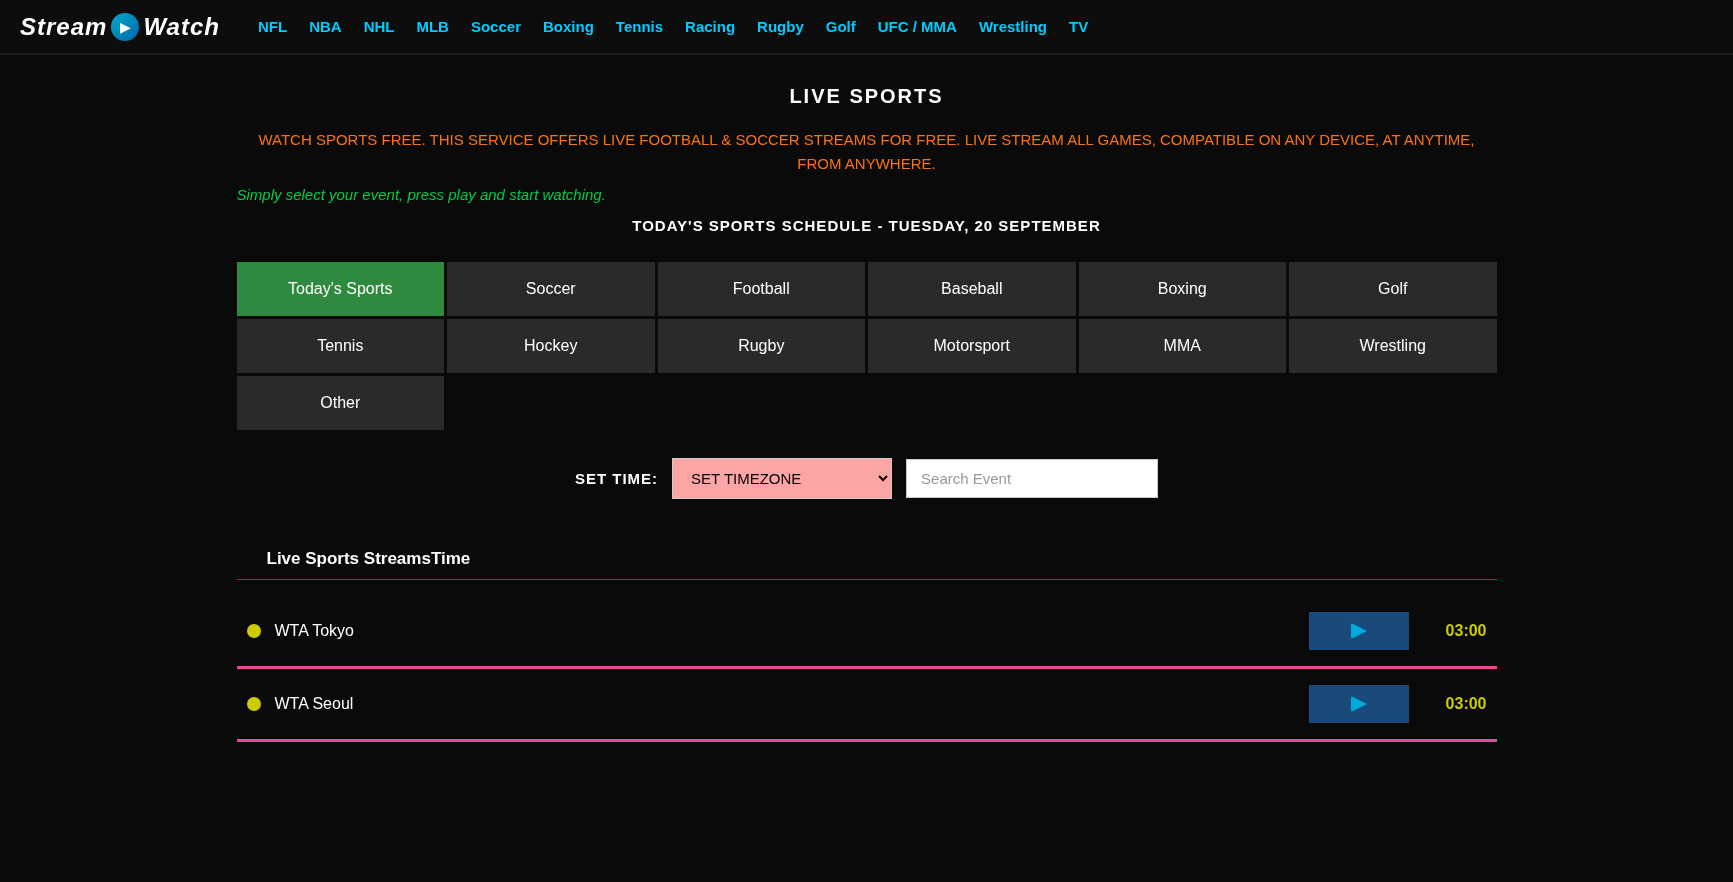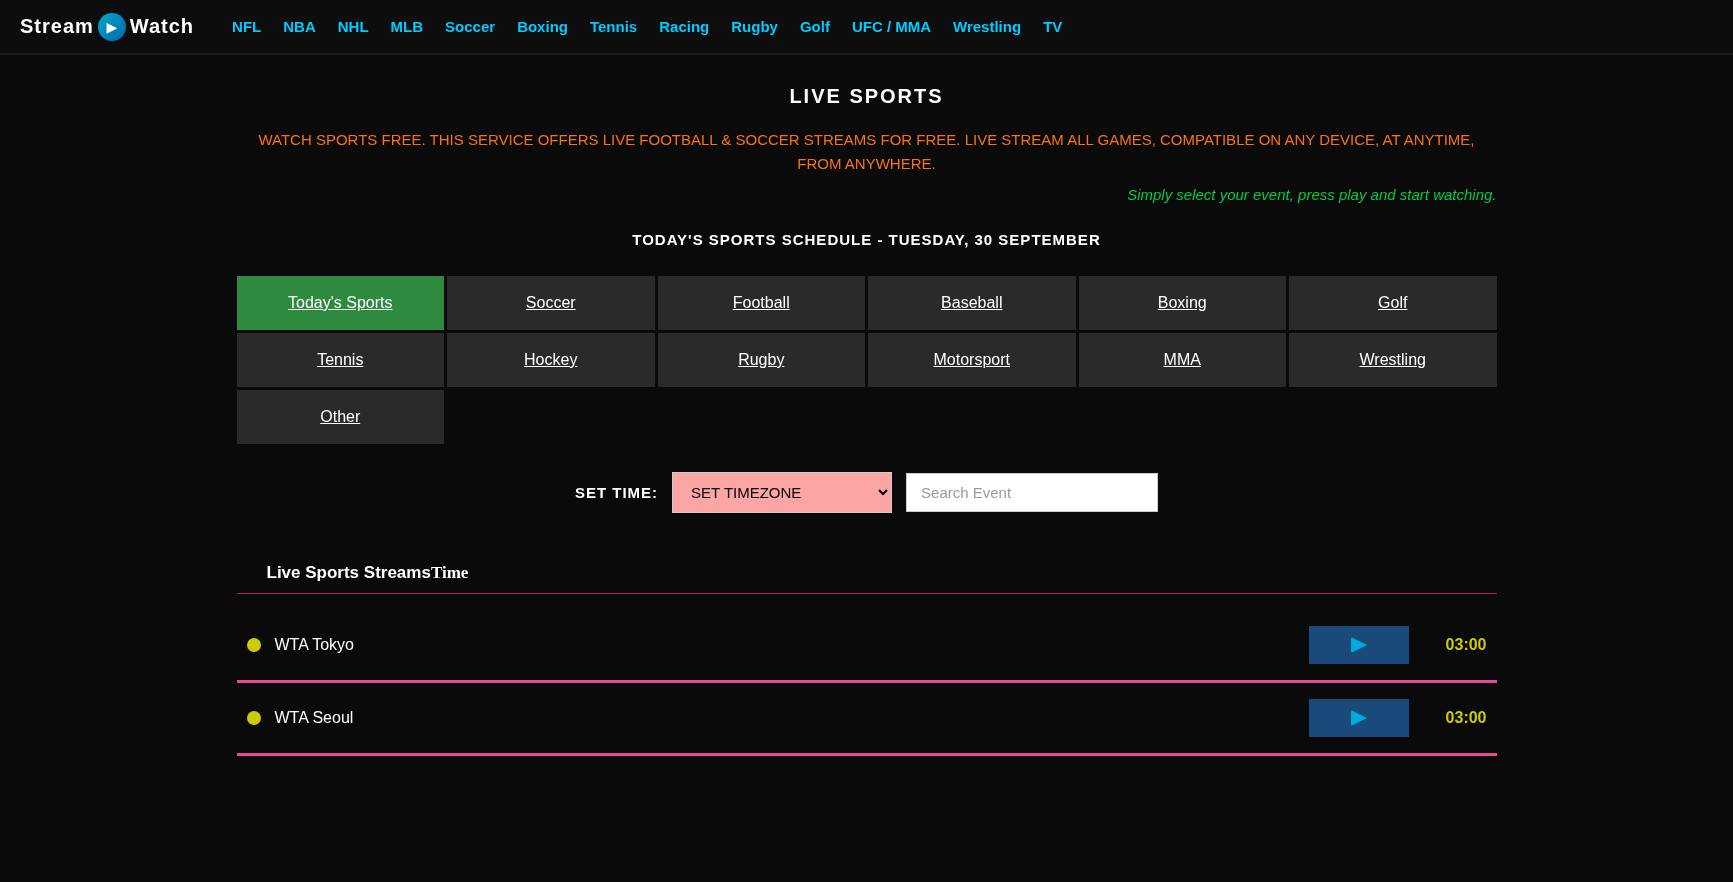--- a/index.html
+++ b/index.html
@@ -18,24 +18,25 @@
       align-items: center;
       padding: 0 20px;
       height: 55px;
     }
     .logo {
       display: flex;
       align-items: center;
       margin-right: 30px;
     }
     .logo-text {
-      font-size: 20px;
+      font-size: 24px;
       font-weight: bold;
       color: #ffffff;
       letter-spacing: 1px;
+      font-style: italic;
     }
     .logo-icon {
       width: 28px;
       height: 28px;
       background: linear-gradient(135deg, #00aacc, #0066aa);
       border-radius: 50%;
       margin: 0 4px;
       display: inline-flex;
       align-items: center;
       justify-content: center;
@@ -73,24 +74,24 @@
     .subtitle {
       text-align: center;
       font-size: 15px;
       color: #f97316;
       font-weight: normal;
       line-height: 1.6;
       margin-bottom: 10px;
     }
 
     .tagline {
-      text-align: right;
+      text-align: left;
       color: #00cc44;
       font-size: 15px;
-      margin-bottom: 28px;
+      margin-bottom: 14px;
       font-style: italic;
     }
 
     .schedule-date {
       text-align: center;
       font-size: 15px;
       font-weight: bold;
       color: #ffffff;
       letter-spacing: 1px;
       margin-bottom: 28px;
@@ -105,21 +106,20 @@
     }
     .sport-btn {
       background: #2a2a2a;
       color: #ffffff;
       border: none;
       padding: 18px 10px;
       font-size: 16px;
       cursor: pointer;
       text-align: center;
       transition: background 0.2s;
-      text-decoration: underline;
     }
     .sport-btn.active {
       background: #2d8a3e;
       color: #ffffff;
     }
 
     
     .set-time-row {
       display: flex;
       align-items: center;
@@ -167,21 +167,20 @@
     .streams-header-title {
       font-size: 17px;
       font-weight: bold;
       color: #ffffff;
     }
     .streams-header-time {
       font-size: 17px;
       font-weight: bold;
       color: #ffffff;
       padding-right: 10px;
-      font-family: Liberation Serif, serif;
     }
 
     .stream-row {
       display: flex;
       align-items: center;
       padding: 16px 10px 16px 10px;
       border-bottom: 3px solid #ec4899;
     }
     .stream-dot {
       width: 14px;
@@ -247,21 +246,21 @@
       <li><a href="#">Wrestling</a></li>
       <li><a href="#">TV</a></li>
     </ul>
 </nav>
 
 <div class="main">
 
   <h1 class="page-title">LIVE SPORTS</h1>
   <p class="subtitle">WATCH SPORTS FREE. THIS SERVICE OFFERS LIVE FOOTBALL &amp; SOCCER STREAMS FOR FREE. LIVE STREAM ALL GAMES, COMPATIBLE ON ANY DEVICE, AT ANYTIME, FROM ANYWHERE.</p>
   <p class="tagline">Simply select your event, press play and start watching.</p>
-  <p class="schedule-date">TODAY'S SPORTS SCHEDULE - TUESDAY, 30 SEPTEMBER</p>
+  <p class="schedule-date">TODAY'S SPORTS SCHEDULE - TUESDAY, 20 SEPTEMBER</p>
 
   <div class="sport-grid" id="sport-grid">
       <button class="sport-btn active">Today's Sports</button>
       <button class="sport-btn">Soccer</button>
       <button class="sport-btn">Football</button>
       <button class="sport-btn">Baseball</button>
       <button class="sport-btn">Boxing</button>
       <button class="sport-btn">Golf</button>
       <button class="sport-btn">Tennis</button>
       <button class="sport-btn">Hockey</button>

